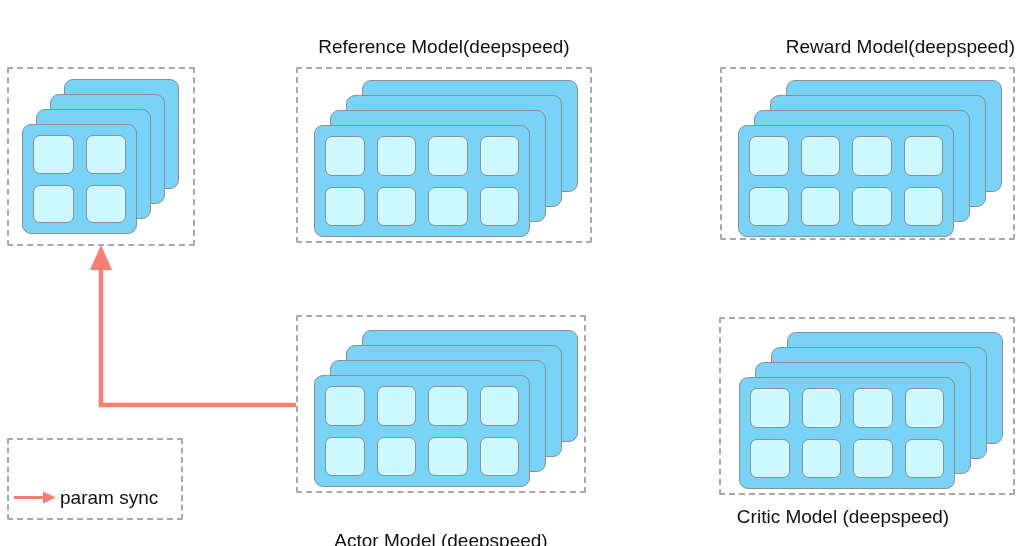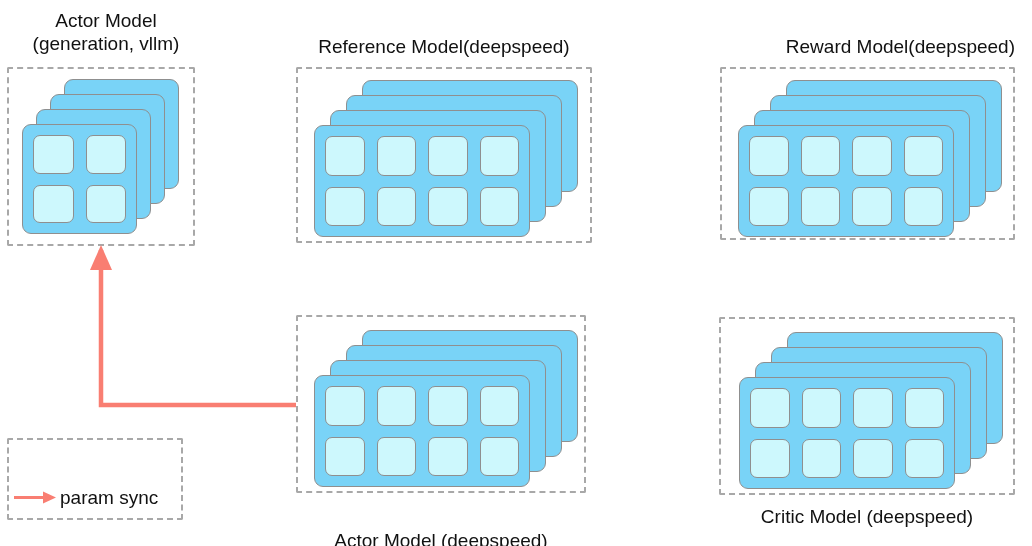--- a/index.html
+++ b/index.html
@@ -66,24 +66,20 @@
     left:60px;top:487px;
     font-size:19px;
     white-space:nowrap;
   }
 </style>
 </head>
 <body>
 
 <div id="canvas">
 
-  <div class="title" style="left:6px;top:9px;width:200px;">
-    <div>Actor Model</div>
-    <div>(generation, vllm)</div>
-  </div>
 
   <div class="title" style="left:296px;top:35px;width:296px;">Reference Model(deepspeed)</div>
   <div class="title" style="left:720px;top:35px;width:295px;text-align:right;">Reward Model(deepspeed)</div>
 
   <div class="dashed-box" style="left:7px;top:67px;width:188px;height:179px;">
     <div class="stack">
         <div class="card" style="left: 55px; top: 10px; width: 115px; height: 110px;"></div>
         <div class="card" style="left: 41px; top: 25px; width: 115px; height: 110px;"></div>
         <div class="card" style="left: 27px; top: 40px; width: 115px; height: 110px;"></div>
         <div class="card" style="left: 13px; top: 55px; width: 115px; height: 110px;">
@@ -171,21 +167,21 @@
             <div class="cell"></div>
             <div class="cell"></div>
             <div class="cell"></div>
             <div class="cell"></div>
           </div>
         </div>
       </div>
   </div>
 
   <div class="title" style="left:296px;top:505px;width:290px;margin-top:24px;">Actor Model (deepspeed)</div>
-  <div class="title" style="left:719px;top:505px;width:296px;">Critic Model (deepspeed)</div>
+  <div class="title" style="left:695px;top:505px;width:296px;">Critic Model (deepspeed)</div>
 
   <div class="dashed-box" style="left:7px;top:438px;width:176px;height:82px;"></div>
   <div class="legend-label">param sync</div>
 
   <svg id="arrow-overlay" viewBox="0 0 1032 546" xmlns="http://www.w3.org/2000/svg">
 
     <polyline class="arrow-line" points="296,405 101,405 101,250" stroke-width="4.5"></polyline>
     <polygon class="arrow-head" points="101,245 90,270 112,270"></polygon>
 
     <line class="arrow-line" x1="14" y1="497.5" x2="45" y2="497.5" stroke-width="3"></line>

